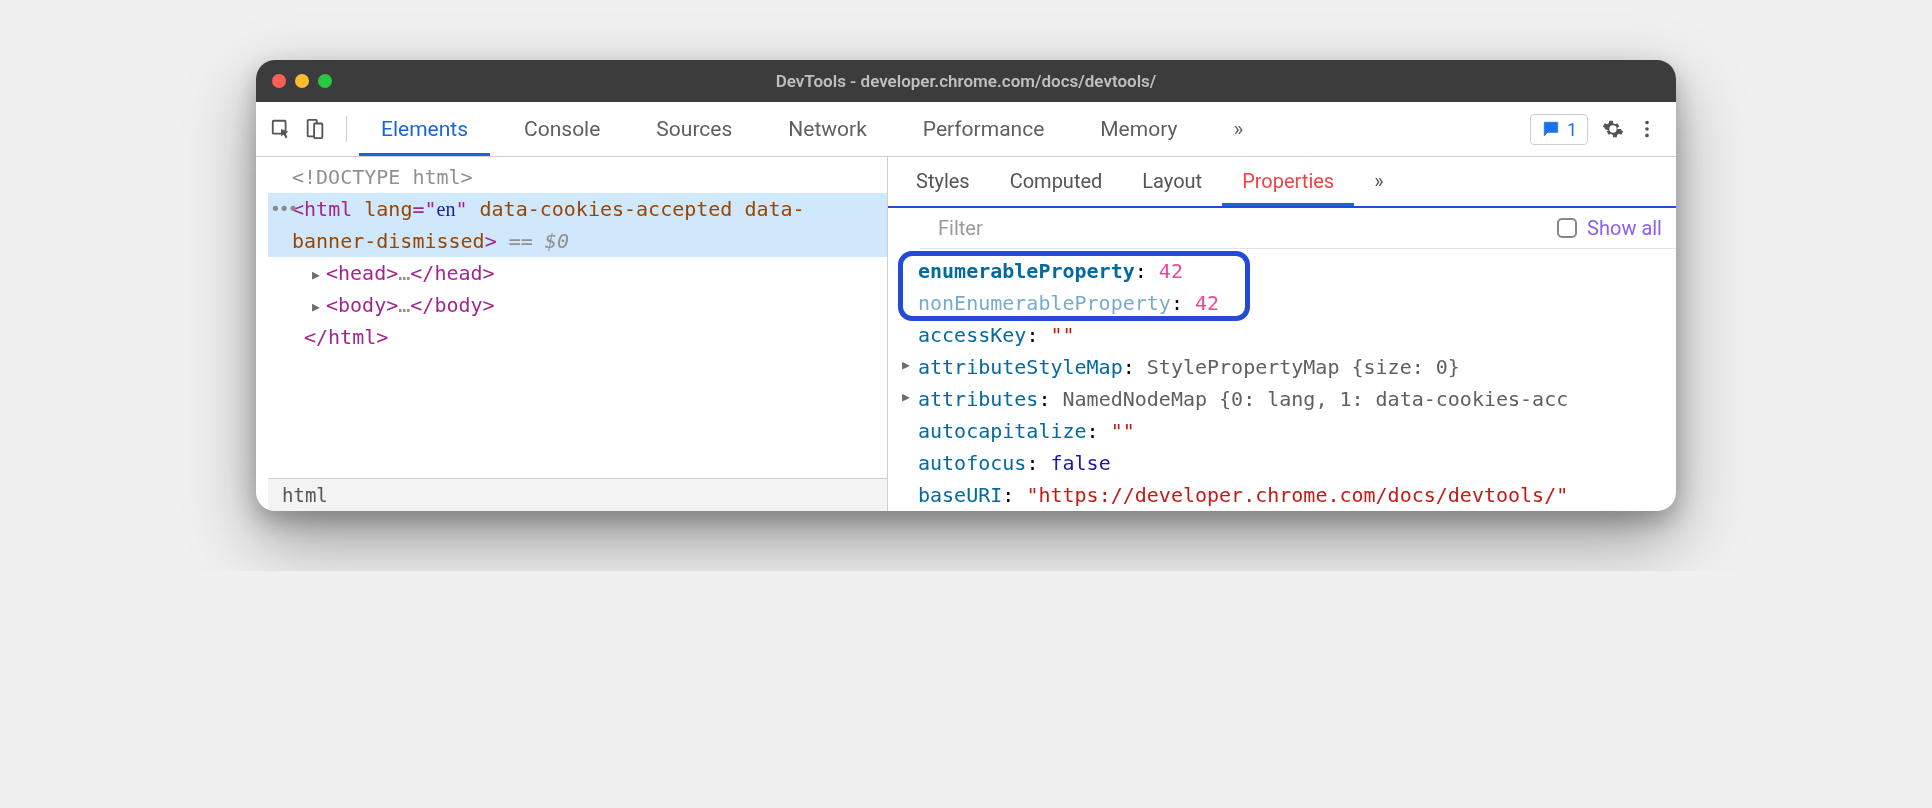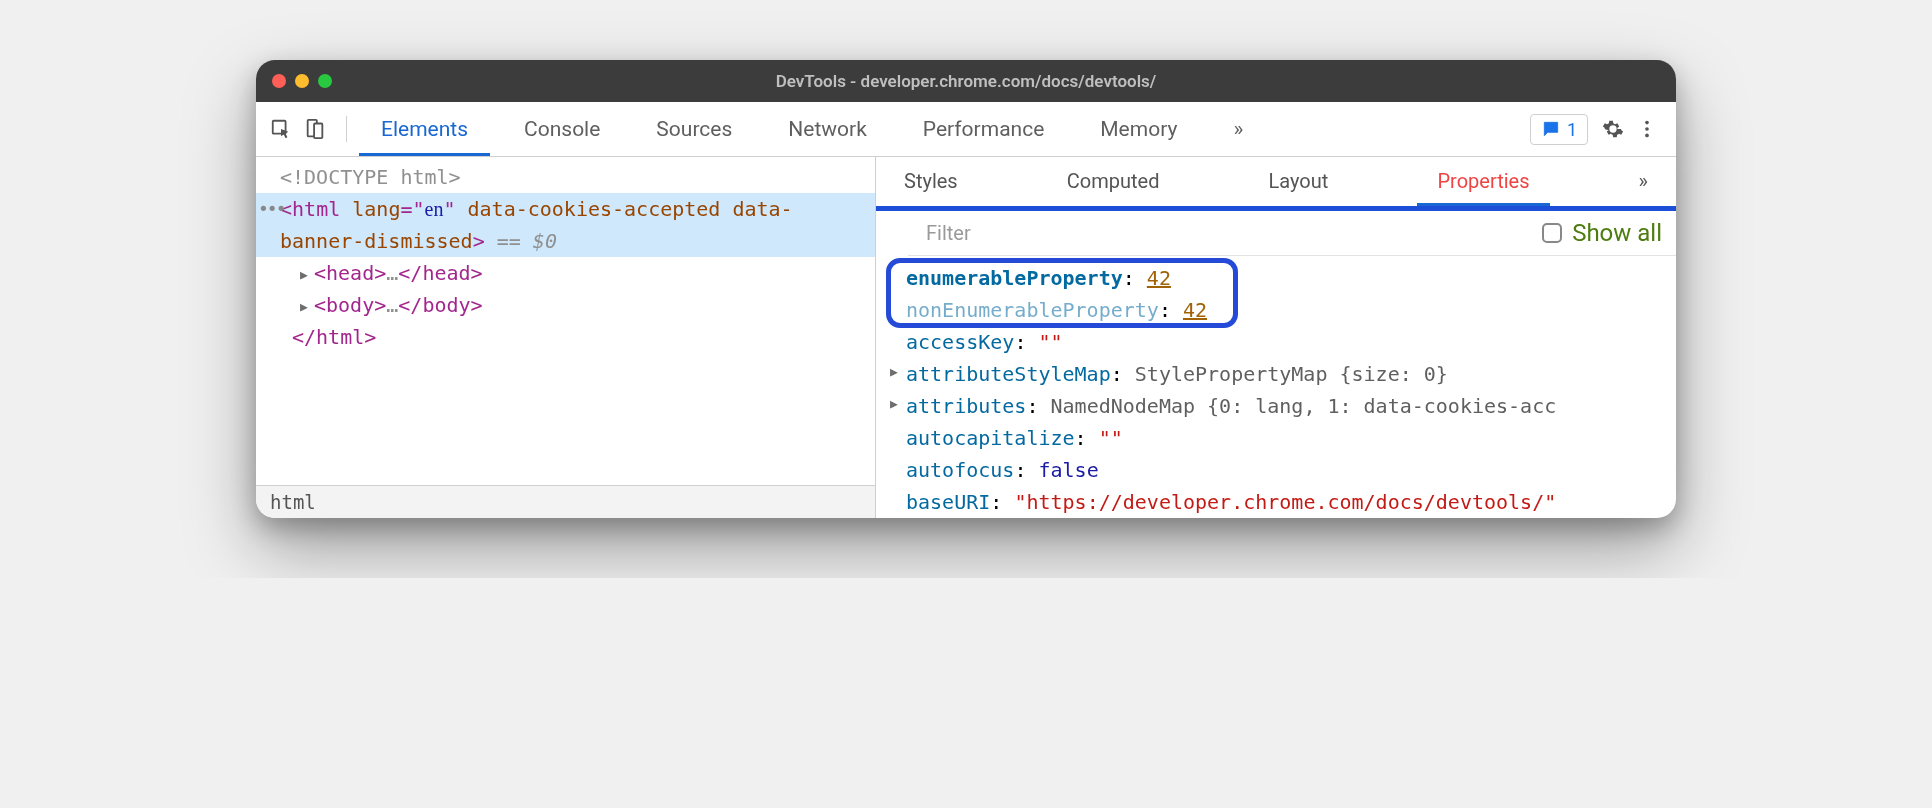--- a/index.html
+++ b/index.html
@@ -72,20 +72,21 @@
     padding: 4px 10px; color:#1a73e8; font-size:18px;
     margin-right: 10px;
   }
   .speech-count svg { stroke:#1a73e8; }
   
   .split { display:flex; flex:1; min-height: 0; }
   .pane-left {
     width: 620px;
     display:flex; flex-direction:column;
     border-right: 1px solid #cfcfcf;
+    margin-left: 12px;
   }
   .pane-right { flex:1; display:flex; flex-direction:column; overflow:hidden; }
 
   
   .domtree {
     flex:1;
     font-family: ui-monospace, "SF Mono", Menlo, Consolas, monospace;
     font-size: 20px;
     line-height: 1.6;
     padding-top: 4px;
@@ -116,23 +117,22 @@
     border-top:1px solid #cfcfcf;
     background:#f3f3f3;
     font-family: ui-monospace, "SF Mono", Menlo, Consolas, monospace;
     font-size:19px; color:#555;
     padding: 5px 14px;
   }
 
   
   .subtabs {
     display:flex; align-items:center;
-    border-bottom:5px solid #1d4ed8;
+    border-bottom:2px solid #1d4ed8;
     padding: 0 8px;
-    justify-content: space-between;
   }
   .subtab {
     padding: 12px 20px 10px;
     font-size: 20px;
     color:#555;
     border-bottom: 3px solid transparent;
     cursor:pointer;
   }
   .subtab.active { color:#ef4444; border-bottom-color:#1967d2; }
 
@@ -146,38 +146,38 @@
   .filter-row input {
     border:none; outline:none; flex:1;
     font-size:20px; color:#888;
     font-family: inherit;
   }
   .filter-row input::placeholder { color:#9a9a9a; }
   .checkbox {
     width:20px; height:20px; border:2px solid #888; border-radius:5px;
     margin-right: 10px;
   }
-  .showall-label { font-size:24px; color:#4d7c0f; }
+  .showall-label { font-size:20px; color:#8b5cf6; }
 
   
   .props {
     flex:1;
     font-family: ui-monospace, "SF Mono", Menlo, Consolas, monospace;
     font-size: 20px;
     line-height: 1.6;
     padding: 6px 0 0 8px;
     overflow:hidden;
   }
   .prop-line { white-space: nowrap; padding-left: 22px; position:relative; }
   .prop-exp {
     position:absolute; left:6px; top:4px;
     color:#6e6e6e; font-size:13px;
   }
   .prop-key { color:#0369a1; }
-  .prop-num { color:#a16207;text-decoration:underline; }
+  .prop-num { color:#ec4899; }
   .prop-str { color:#c41a16; }
   .prop-bool { color:#1a1aa6; }
   .prop-obj { color:#5f5f5f; }
 
   .highlight-box {
     position:absolute;
     border: 5px solid #254ad8;
     border-radius: 14px;
     pointer-events:none;
   }

